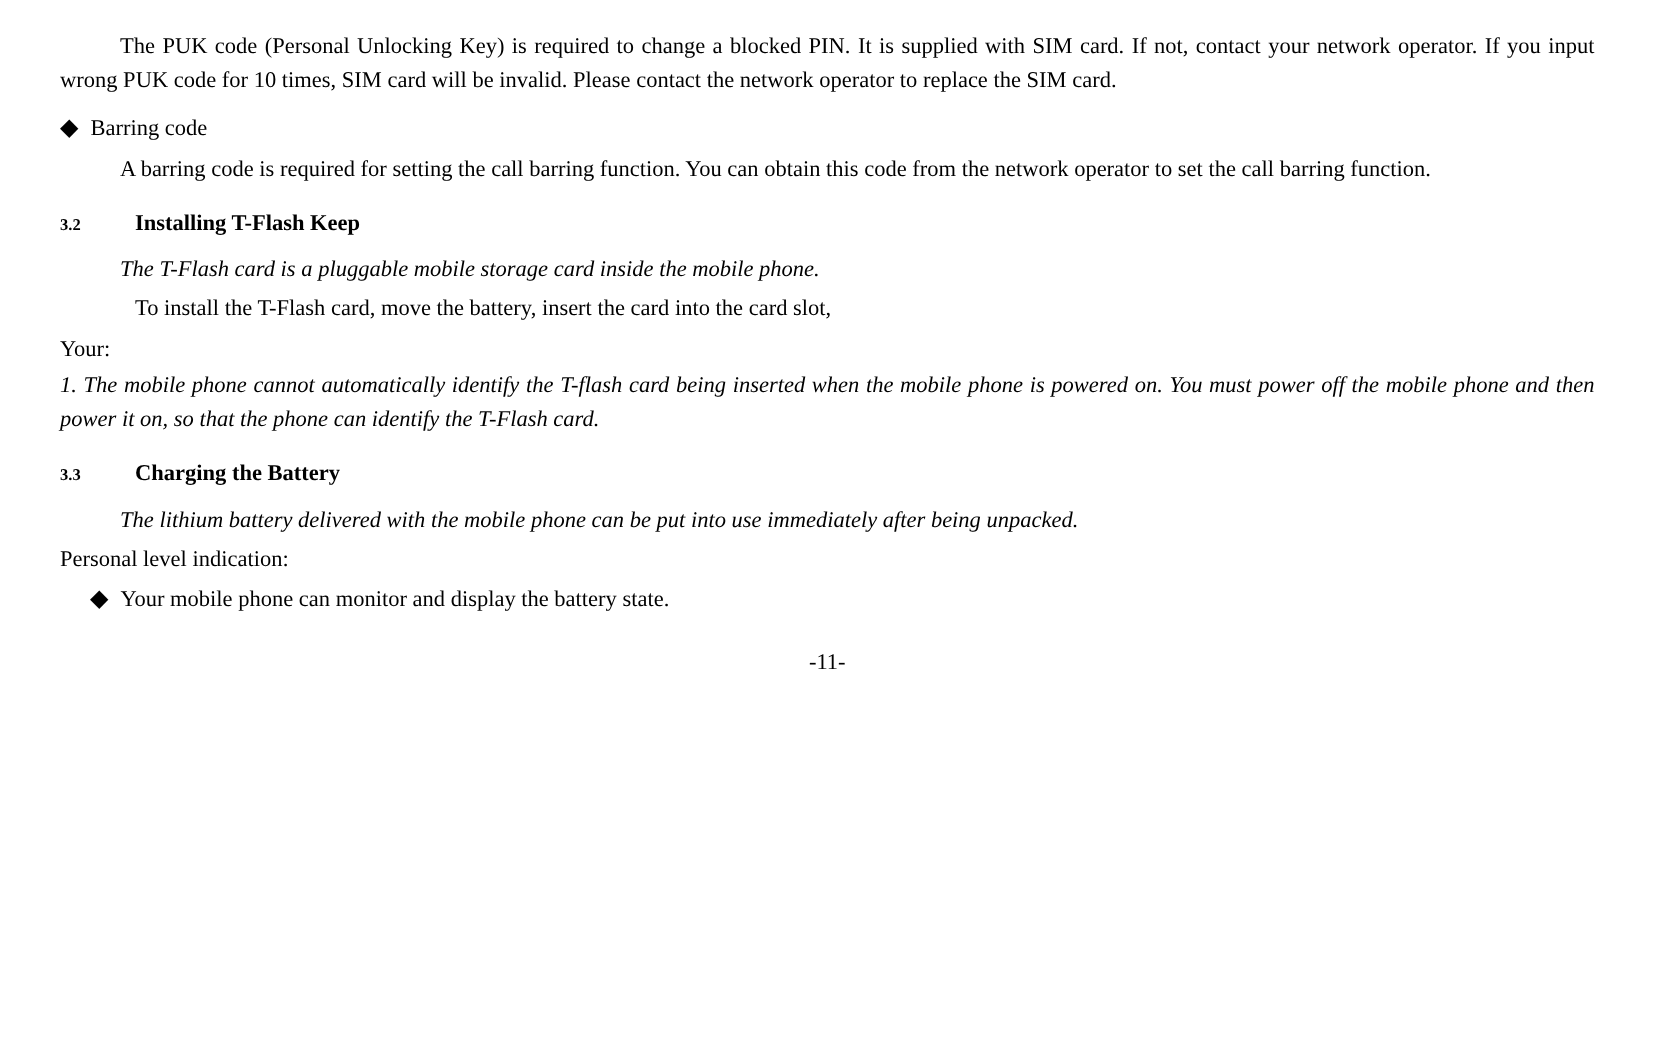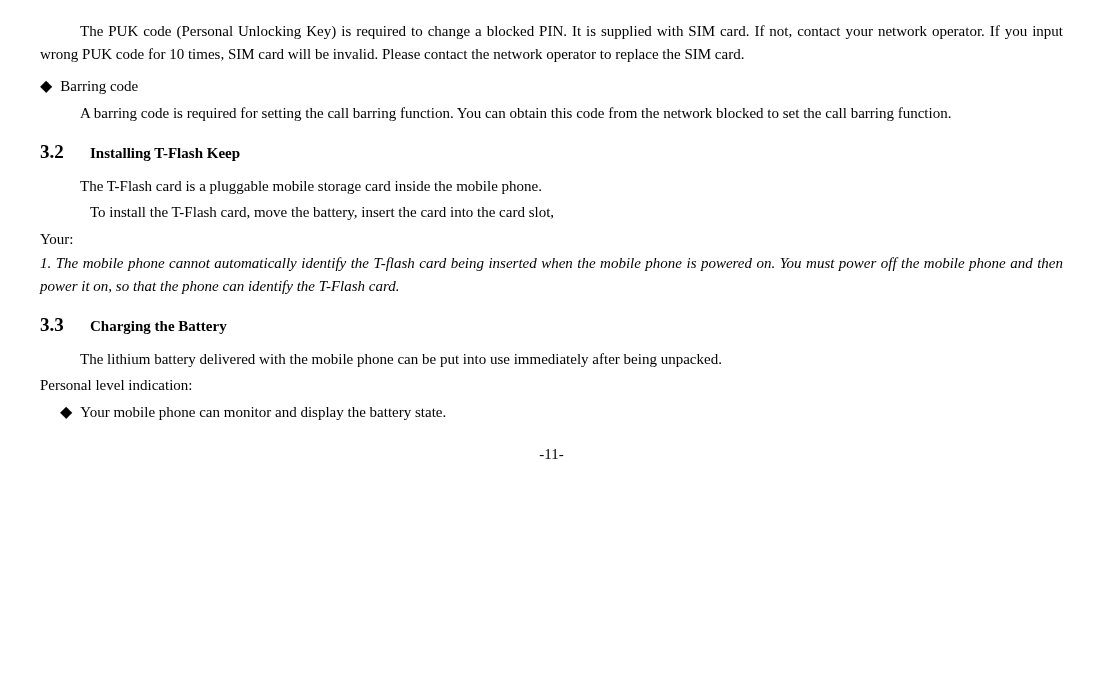--- a/index.html
+++ b/index.html
@@ -60,37 +60,38 @@
 
     .section-heading {
       display: flex;
       align-items: baseline;
       margin-top: 14px;
       margin-bottom: 8px;
     }
 
     .section-number {
       font-weight: bold;
-      font-size: 19px;
+      font-size: 11px;
       min-width: 50px;
       font-family: Liberation Serif, serif;
     }
 
     .section-title {
       font-weight: bold;
       font-size: 15px;
     }
 
     .section-body {
       text-align: justify;
     }
 
     .section-para {
       text-indent: 40px;
       margin-bottom: 4px;
+      font-style: italic;
     }
 
     .section-para-indent2 {
       text-indent: 50px;
       margin-bottom: 4px;
     }
 
     .note-block {
       margin-top: 4px;
       margin-bottom: 4px;
@@ -119,21 +120,21 @@
 
 <div class="page-content">
 
   <p class="intro-paragraph">The PUK code (Personal Unlocking Key) is required to change a blocked PIN. It is supplied with SIM card. If not, contact your network operator. If you input wrong PUK code for 10 times, SIM card will be invalid. Please contact the network operator to replace the SIM card.</p>
 
   <div class="bullet-section">
     <div class="bullet-heading">
       <span class="bullet-diamond">◆</span>
       <span class="bullet-heading-text">Barring code</span>
     </div>
-    <p class="bullet-body">A barring code is required for setting the call barring function. You can obtain this code from the network blocked to set the call barring function.</p>
+    <p class="bullet-body">A barring code is required for setting the call barring function. You can obtain this code from the network operator to set the call barring function.</p>
   </div>
 
   <div class="section-heading">
     <span class="section-number">3.2</span>
     <span class="section-title">Installing T-Flash Keep</span>
   </div>
 
   <div class="section-body">
     <p class="section-para">The T-Flash card is a pluggable mobile storage card inside the mobile phone.</p>
     <p class="section-para-indent2">To install the T-Flash card, move the battery, insert the card into the card slot,</p>

